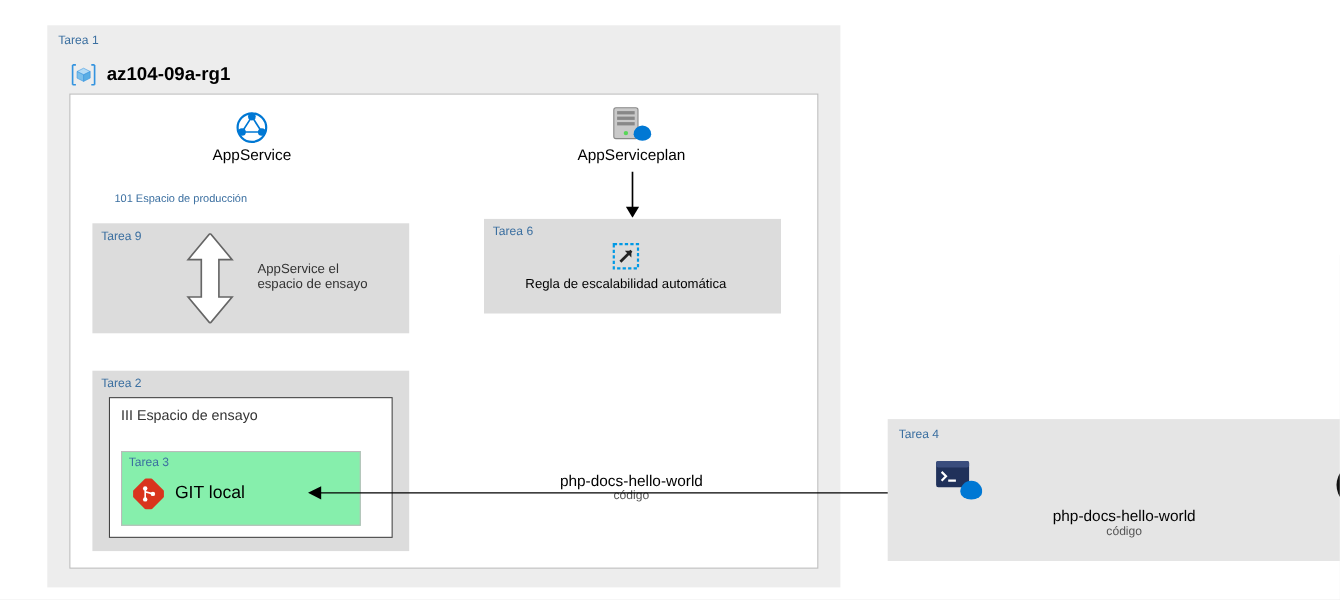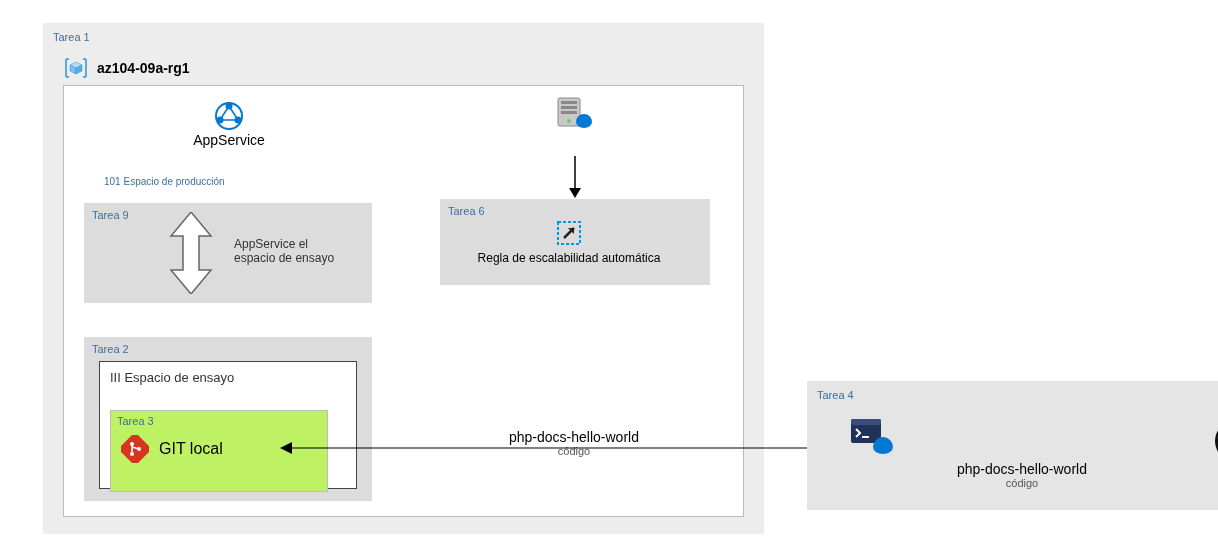--- a/index.html
+++ b/index.html
@@ -42,21 +42,21 @@
 <div class="grey-box" style="position:absolute; left:43px; top:23px; width:721px; height:511px; background:#ededed;">
   <span class="tarea-label" style="left:10px; top:8px;">Tarea 1</span>
 
   <div style="position:absolute; left:20px; top:32px; display:flex; align-items:center; gap:8px;">
     <svg width="26" height="26" viewBox="0 0 26 26">
       <path d="M3 4 L3 22 M3 4 L6 4 M3 22 L6 22 M23 4 L23 22 M23 4 L20 4 M23 22 L20 22" stroke="#3393df" stroke-width="1.5" fill="none"></path>
       <polygon points="13,7 19,10 13,13 7,10" fill="#b5dcf5" stroke="#3393df" stroke-width="0.5"></polygon>
       <polygon points="7,10 13,13 13,19 7,16" fill="#7cc0eb" stroke="#3393df" stroke-width="0.5"></polygon>
       <polygon points="19,10 13,13 13,19 19,16" fill="#5aaee4" stroke="#3393df" stroke-width="0.5"></polygon>
     </svg>
-    <span style="font-weight:700; font-size:14px;">az104-09a-rg1</span>
+    <span style="font-weight:700; font-size:17px;">az104-09a-rg1</span>
   </div>
 
   <div class="box-outer" style="left:20px; top:62px; width:681px; height:432px; background:#fff; position:absolute;">
 
     <div style="position:absolute; left:55px; top:14px; width:220px; text-align:center;">
       <svg width="32" height="32" viewBox="0 0 32 32" style="margin:0 auto;">
         <circle cx="16" cy="16" r="13" fill="none" stroke="#0078d4" stroke-width="2"></circle>
         <circle cx="16" cy="6" r="3.5" fill="#0078d4"></circle>
         <circle cx="7" cy="20" r="3.5" fill="#0078d4"></circle>
         <circle cx="25" cy="20" r="3.5" fill="#0078d4"></circle>
@@ -78,21 +78,21 @@
         <div>espacio de ensayo</div>
       </div>
     </div>
 
     <div class="grey-box" style="position:absolute; left:20px; top:251px; width:288px; height:164px; background:#dcdcdc;">
       <span class="tarea-label" style="left:8px; top:6px;">Tarea 2</span>
 
       <div class="box-outer" style="left:15px; top:24px; width:258px; height:128px; background:#fff; border:1.5px solid #444;">
         <div style="position:absolute; left:10px; top:8px; font-size:13px; color:#333;">III Espacio de ensayo</div>
 
-        <div class="box-outer" style="left:10px; top:48px; width:218px; height:82px; background:#bef264; border:1px solid #bbb;padding-left:36px;">
+        <div class="box-outer" style="left:10px; top:48px; width:218px; height:68px; background:#86efac; border:1px solid #bbb;padding-left:36px;">
           <span class="tarea-label" style="left:6px; top:4px;">Tarea 3</span>
           <div style="position:absolute; left:10px; top:24px; display:flex; align-items:center; gap:10px;">
             <svg width="28" height="28" viewBox="0 0 28 28">
               <rect x="2" y="2" width="24" height="24" rx="3" transform="rotate(45 14 14)" fill="#d9341d"></rect>
               <circle cx="11" cy="9" r="2" fill="#fff"></circle>
               <circle cx="11" cy="19" r="2" fill="#fff"></circle>
               <circle cx="18" cy="14" r="2" fill="#fff"></circle>
               <path d="M11 9 L11 19 M11 12 L18 14" stroke="#fff" stroke-width="1.5" fill="none"></path>
             </svg>
             <span style="font-size:16px;">GIT local</span>
@@ -103,20 +103,21 @@
 
     <div style="position:absolute; left:400px; top:10px; width:220px; text-align:center;">
       <svg width="40" height="36" viewBox="0 0 40 36" style="margin:0 auto;">
         <rect x="4" y="2" width="22" height="28" rx="2" fill="#c9c9c9" stroke="#888"></rect>
         <rect x="7" y="5" width="16" height="3" fill="#888"></rect>
         <rect x="7" y="10" width="16" height="3" fill="#888"></rect>
         <rect x="7" y="15" width="16" height="3" fill="#888"></rect>
         <circle cx="15" cy="25" r="2" fill="#58d658"></circle>
         <path d="M22 26 a8 8 0 0 1 16 0 a8 6 0 0 1 -16 0" fill="#0078d4"></path>
       </svg>
+      <div class="center-label">AppServiceplan</div>
     </div>
 
     <svg width="20" height="42" viewBox="0 0 20 42" style="position:absolute; left:501px; top:70px;">
       <line x1="10" y1="0" x2="10" y2="34" stroke="#000" stroke-width="1.5"></line>
       <polygon points="10,42 4,32 16,32" fill="#000"></polygon>
     </svg>
 
     <div class="grey-box" style="position:absolute; left:376px; top:113px; width:270px; height:86px; background:#dcdcdc;">
       <span class="tarea-label" style="left:8px; top:6px;">Tarea 6</span>
       <div style="position:absolute; left:0; right:12px; top:20px; text-align:center;">

